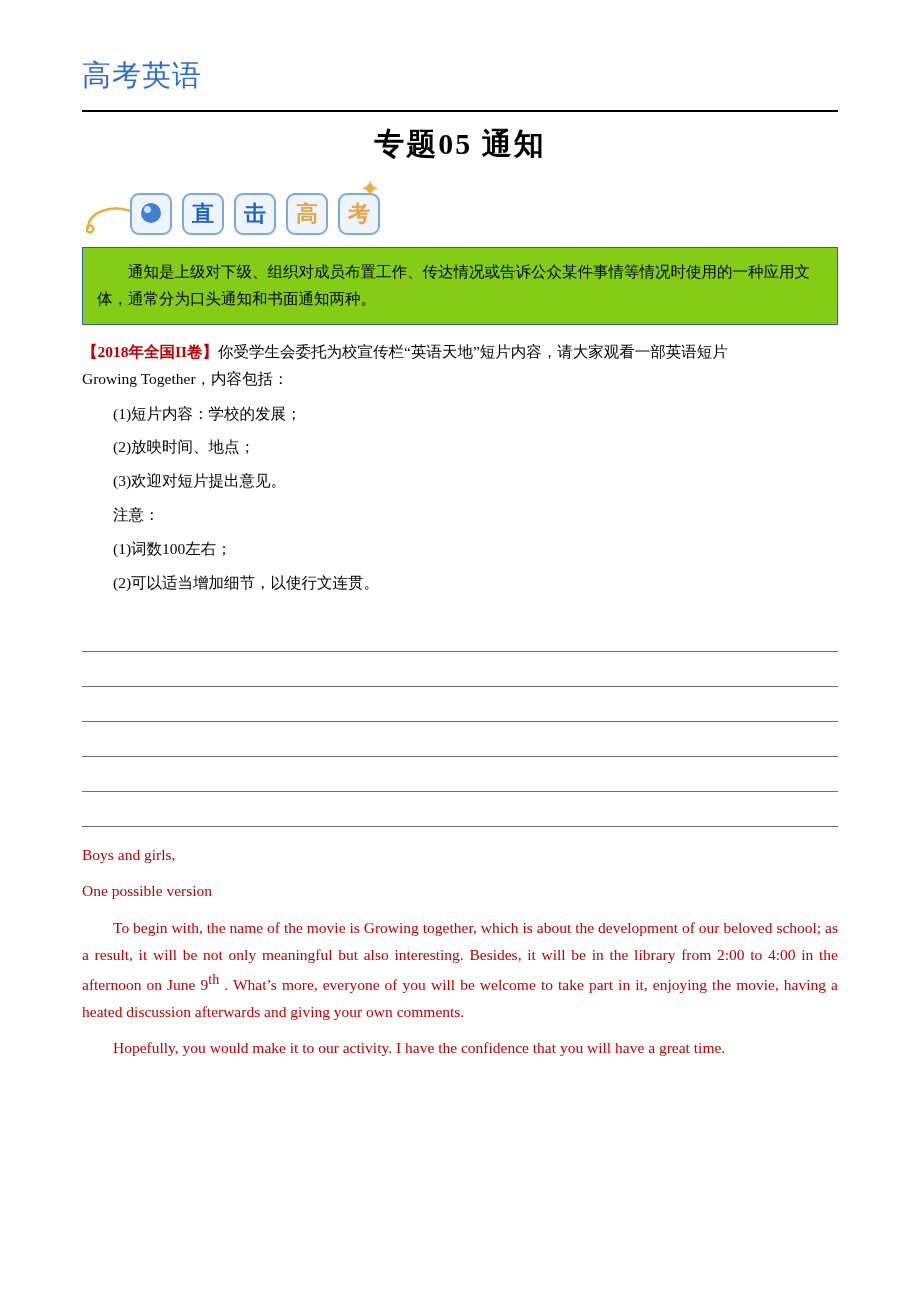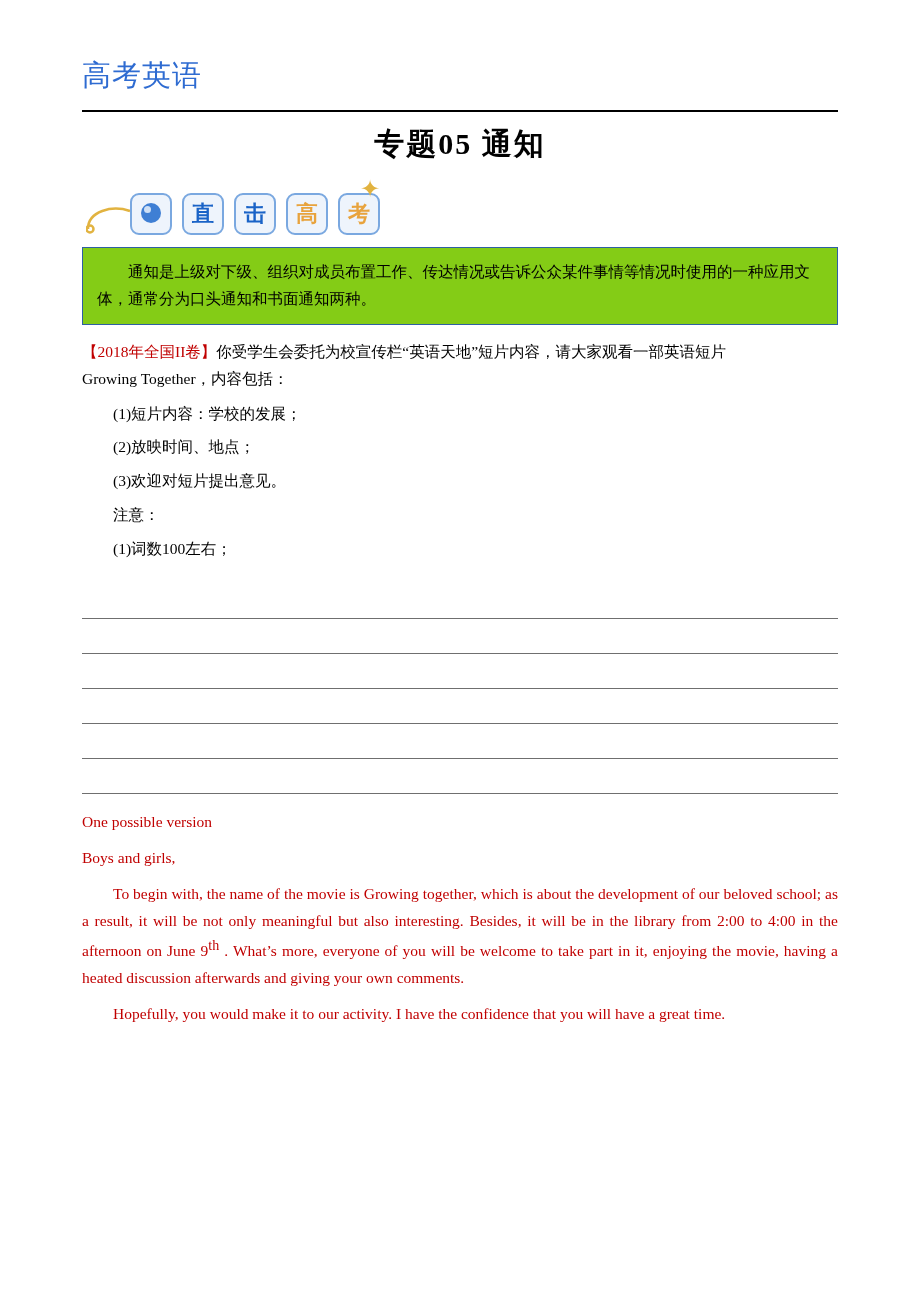--- a/index.html
+++ b/index.html
@@ -111,21 +111,21 @@
     text-indent: 2em;
     box-sizing: border-box;
   }
   .q-block {
     margin-top: 14px;
     font-size: 15.5px;
     line-height: 1.72;
   }
   .q-src {
     color: #c00000;
-    font-weight: normal;
+    font-weight: bold;
     margin-top: 13px;
   }
   .ital { }
   .q-line {
     margin-top: 9px;
     font-size: 15.5px;
     line-height: 1.6;
     text-indent: 2em;
   }
   .answer-lines {
@@ -178,30 +178,31 @@
   <div class="q-block">
     <span class="q-src">【2018年全国II卷】</span><span>你受学生会委托为校宣传栏“英语天地”短片内容，请大家观看一部英语短片</span><br>
     <span class="ital">Growing Together</span><span>，内容包括：</span>
   </div>
 
   <div class="q-line">(1)短片内容：学校的发展；</div>
   <div class="q-line">(2)放映时间、地点；</div>
   <div class="q-line">(3)欢迎对短片提出意见。</div>
   <div class="q-line">注意：</div>
   <div class="q-line">(1)词数100左右；</div>
+  <div class="q-line">(2)可以适当增加细节，以使行文连贯。</div>
 
   <div class="answer-lines">
     <div class="ln"></div>
     <div class="ln"></div>
     <div class="ln"></div>
     <div class="ln"></div>
     <div class="ln"></div>
     <div class="ln"></div>
   </div>
 
   <div class="version">
+    <p>Boys and girls,</p>
     <p>One possible version</p>
-    <p>Boys and girls,</p>
     <p class="ind"><span>To begin with, the name of the movie is </span><span class="ital">Growing together</span><span>, which is about the development of our beloved school; as a result, it will be not only meaningful but also interesting. Besides, it will be in the library from 2:00 to 4:00 in the afternoon on June 9</span><sup>th</sup><span> . What’s more, everyone of you will be welcome to take part in it, enjoying the movie, having a heated discussion afterwards and giving your own comments.</span></p>
     <p class="ind">Hopefully, you would make it to our activity. I have the confidence that you will have a great time.</p>
   </div>
 
 </div>
 
 </body></html>

